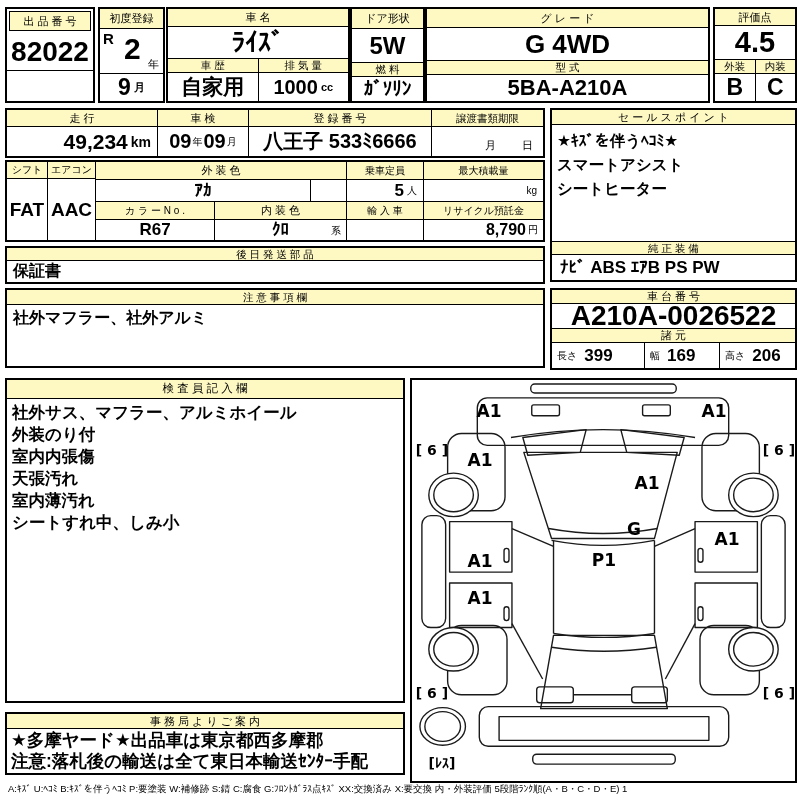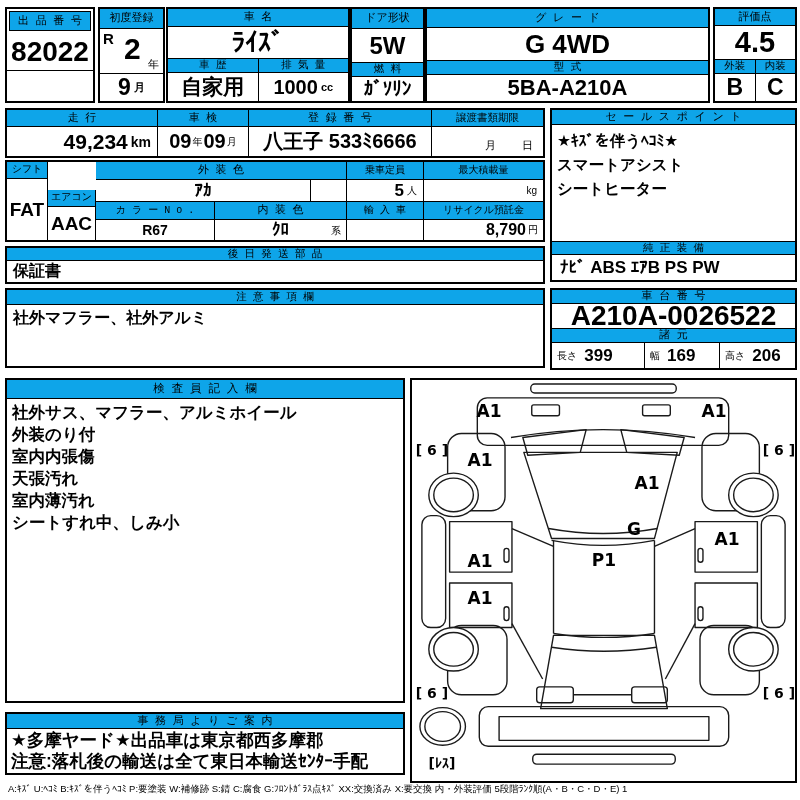--- a/index.html
+++ b/index.html
@@ -1,21 +1,21 @@
 <!DOCTYPE html>
 <html><head>
 <meta charset="utf-8">
 <style>
   html,body{margin:0;padding:0;}
   #sheet{position:relative;width:800px;height:800px;background:#fff;color:#000;
     font-family:"Liberation Sans","DejaVu Sans",sans-serif;overflow:hidden;}
   .abs{position:absolute;box-sizing:border-box;}
   .b2{border:2px solid #000;}
-  .hdr{background:#0ea5e9;display:flex;align-items:center;justify-content:center;
-    font-size:11px;line-height:1;box-sizing:border-box;font-family:Liberation Mono, monospace;}
+  .hdr{background:#fef9c3;display:flex;align-items:center;justify-content:center;
+    font-size:11px;line-height:1;box-sizing:border-box;}
   .bb{border-bottom:1px solid #000;} .br{border-right:1px solid #000;}
   .val{font-weight:bold;} .cen{display:flex;align-items:center;justify-content:center;}
   .colflex{display:flex;flex-direction:column;}
   .rowflex{display:flex;flex-direction:row;}
   .unit{font-size:11px;font-weight:bold;margin-left:3px;}
   .cell{box-sizing:border-box;display:flex;align-items:center;}
   .mark{position:absolute;transform:translate(-50%,-50%);font-weight:bold;font-size:17px;
     line-height:1;white-space:nowrap;font-family:"DejaVu Sans","Liberation Sans",sans-serif;}
   .mark.tire{font-size:14px;}
   svg{display:block;}
@@ -119,21 +119,21 @@
         <span>日</span>
       </div>
     </div>
   </div>
 
   <div class="abs b2 rowflex" style="left:5px;top:160px;width:540px;height:82px;">
     <div class="colflex br" style="width:40px;">
       <div class="hdr bb" style="height:17px;font-size:10px;">シフト</div>
       <div class="val cen" style="flex:1;font-size:19px;">FAT</div>
     </div>
-    <div class="colflex br" style="width:47px;margin-top:28px;">
+    <div class="colflex br" style="width:47px;">
       <div class="hdr bb" style="height:17px;font-size:10px;">エアコン</div>
       <div class="val cen" style="flex:1;font-size:19px;">AAC</div>
     </div>
     <div class="colflex" style="flex:1;">
       <div class="rowflex bb" style="height:17px;">
         <div class="hdr br" style="width:251px;height:100%;">外 装 色</div>
         <div class="hdr br" style="width:77px;height:100%;font-size:10px;">乗車定員</div>
         <div class="hdr" style="flex:1;height:100%;font-size:10px;">最大積載量</div>
       </div>
       <div class="rowflex bb" style="height:21px;">
@@ -145,21 +145,21 @@
         </div>
         <div class="cell" style="flex:1;justify-content:flex-end;padding-right:6px;font-size:10px;">kg</div>
       </div>
       <div class="rowflex bb" style="height:17px;">
         <div class="hdr br" style="width:119px;height:100%;font-size:10px;">カ ラ ー N o .</div>
         <div class="hdr br" style="width:132px;height:100%;">内 装 色</div>
         <div class="hdr br" style="width:77px;height:100%;font-size:10px;">輸 入 車</div>
         <div class="hdr" style="flex:1;height:100%;font-size:10px;">リサイクル預託金</div>
       </div>
       <div class="rowflex" style="flex:1;">
-        <div class="cell br val" style="width:119px;justify-content:center;font-size:14px;">R67</div>
+        <div class="cell br val" style="width:119px;justify-content:center;font-size:17px;">R67</div>
         <div class="cell br" style="width:132px;justify-content:center;position:relative;">
           <span class="val" style="font-size:17px;">ｸﾛ</span>
           <span style="position:absolute;right:5px;bottom:2px;font-size:10px;">系</span>
         </div>
         <div class="cell br" style="width:77px;"></div>
         <div class="cell" style="flex:1;justify-content:flex-end;padding-right:5px;">
           <span class="val" style="font-size:16px;">8,790</span>
           <span style="font-size:10px;margin-left:2px;">円</span>
         </div>
       </div>

